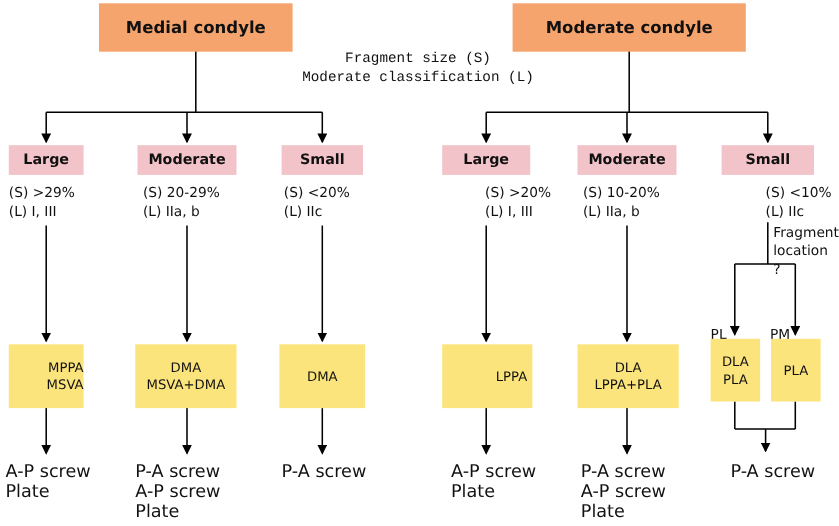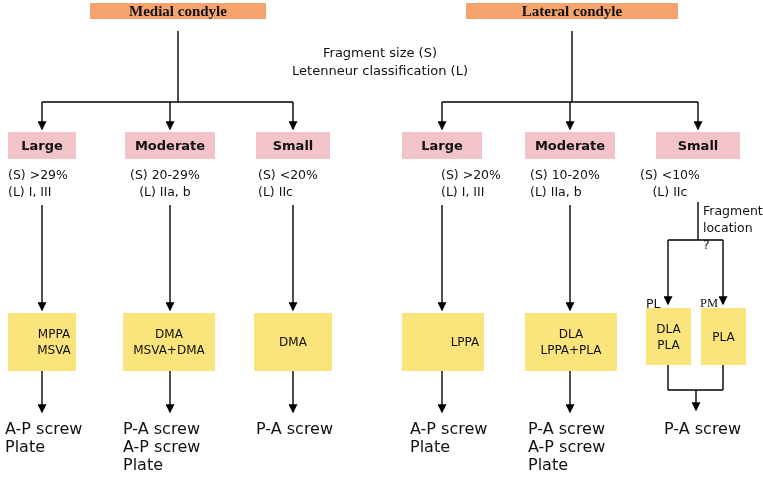--- a/index.html
+++ b/index.html
@@ -5,32 +5,32 @@
   * { margin:0; padding:0; box-sizing:border-box; }
   html,body { background:#ffffff; }
   .stage {
     position:relative; width:763px; height:478px; background:#ffffff;
     font-family:"DejaVu Sans","Liberation Sans",sans-serif; color:#111;
     overflow:hidden;
   }
   .wires { position:absolute; left:0; top:0; }
   .abs { position:absolute; }
   .hbox {
-    height:16px; background:#f6a46e; display:flex; align-items:center; justify-content:center;
-    font-weight:bold; font-size:15px;font-family:Liberation Serif, serif;
+    height:44px; background:#f6a46e; display:flex; align-items:center; justify-content:center;
+    font-weight:bold; font-size:15px;
   }
   .sbox {
     height:27px; background:#f2c3c9; display:flex; align-items:center; justify-content:center;
     font-weight:bold; font-size:13px;
   }
   .tbox {
     background:#fce47d; display:flex; flex-direction:column; align-items:center; justify-content:center;
     font-size:12px; line-height:16px; text-align:center;
   }
-  .tbox.left { align-items:center; padding-left:24px; text-align:left; }
+  .tbox.left { align-items:flex-end; padding-left:24px; text-align:left; }
   .crit { font-size:12.5px; line-height:17px; }
   .fix { font-size:16px; line-height:18px; }
   .legend { text-align:center; font-size:13px; line-height:18px; }
   .plbl { font-size:12.5px;margin-top:45px; }
 </style>
 </head>
 <body>
 
 <div class="stage">
 
@@ -72,65 +72,65 @@
       <path d="M570,371 V412" marker-end="url(#ah)"></path>
 
       <path d="M668,365 V390"></path>
       <path d="M723,365 V390"></path>
       <path d="M668,390 H723"></path>
       <path d="M696,390 V410" marker-end="url(#ah)"></path>
     </g>
   </svg>
 
   <div class="abs hbox" style="left: 90px; top: 3px; width: 176px; background-color: rgb(246, 164, 110);">Medial condyle</div>
-  <div class="abs hbox" style="left: 466px; top: 3px; width: 212px; background-color: rgb(246, 164, 110);">Lateral condyle</div>
+  <div class="abs hbox" style="left: 466px; top: 3px; width: 212px; background-color: rgb(246, 164, 110);">Moderate condyle</div>
 
-  <div class="abs legend" style="left:255px; top:44px; width:250px;">
+  <div class="abs legend" style="left:255px; top:44px; width:250px;font-family:Liberation Mono, monospace;">
     <div>Fragment size (S)</div>
-    <div>Letenneur classification (L)</div>
+    <div>Moderate classification (L)</div>
   </div>
 
   <div class="abs sbox" style="left: 8px; top: 132px; width: 68px; background-color: rgb(242, 195, 201);">Large</div>
   <div class="abs sbox" style="left: 125px; top: 132px; width: 90px; background-color: rgb(242, 195, 201);">Moderate</div>
   <div class="abs sbox" style="left: 256px; top: 132px; width: 74px; background-color: rgb(242, 195, 201);">Small</div>
   <div class="abs sbox" style="left: 402px; top: 132px; width: 80px; background-color: rgb(242, 195, 201);">Large</div>
   <div class="abs sbox" style="left: 525px; top: 132px; width: 90px; background-color: rgb(242, 195, 201);">Moderate</div>
   <div class="abs sbox" style="left: 656px; top: 132px; width: 84px; background-color: rgb(242, 195, 201);">Small</div>
 
   <div class="abs crit" style="left:8px; top:166px;">
     <div>(S) &gt;29%</div>
     <div>(L) I, III</div>
   </div>
-  <div class="abs crit" style="left:130px; top:166px;text-align:center;">
+  <div class="abs crit" style="left:130px; top:166px;">
     <div>(S) 20-29%</div>
     <div>(L) IIa, b</div>
   </div>
   <div class="abs crit" style="left:258px; top:166px;">
     <div>(S) &lt;20%</div>
     <div>(L) IIc</div>
   </div>
   <div class="abs crit" style="left:410px; top:166px;margin-left:31px;">
     <div>(S) &gt;20%</div>
     <div>(L) I, III</div>
   </div>
   <div class="abs crit" style="left:530px; top:166px;">
     <div>(S) 10-20%</div>
     <div>(L) IIa, b</div>
   </div>
-  <div class="abs crit" style="left:640px; top:166px;text-align:center;">
+  <div class="abs crit" style="left:696px; top:166px;">
     <div>(S) &lt;10%</div>
     <div>(L) IIc</div>
   </div>
 
   <div class="abs crit" style="left:703px; top:202px;">
     <div>Fragment</div>
     <div>location ?</div>
   </div>
   <div class="abs plbl" style="left:646px; top:251px;">PL</div>
-  <div class="abs plbl" style="left:700px; top:251px;font-family:Liberation Serif, serif;">PM</div>
+  <div class="abs plbl" style="left:700px; top:251px;">PM</div>
 
   <div class="abs tbox left" style="left: 8px; top: 313px; width: 68px; height: 58px; background-color: rgb(252, 228, 125);">
     <div>MPPA</div>
     <div>MSVA</div>
   </div>
   <div class="abs tbox" style="left: 123px; top: 313px; width: 92px; height: 58px; background-color: rgb(252, 228, 125);">
     <div>DMA</div>
     <div>MSVA+DMA</div>
   </div>
   <div class="abs tbox" style="left: 254px; top: 313px; width: 78px; height: 58px; background-color: rgb(252, 228, 125);">

